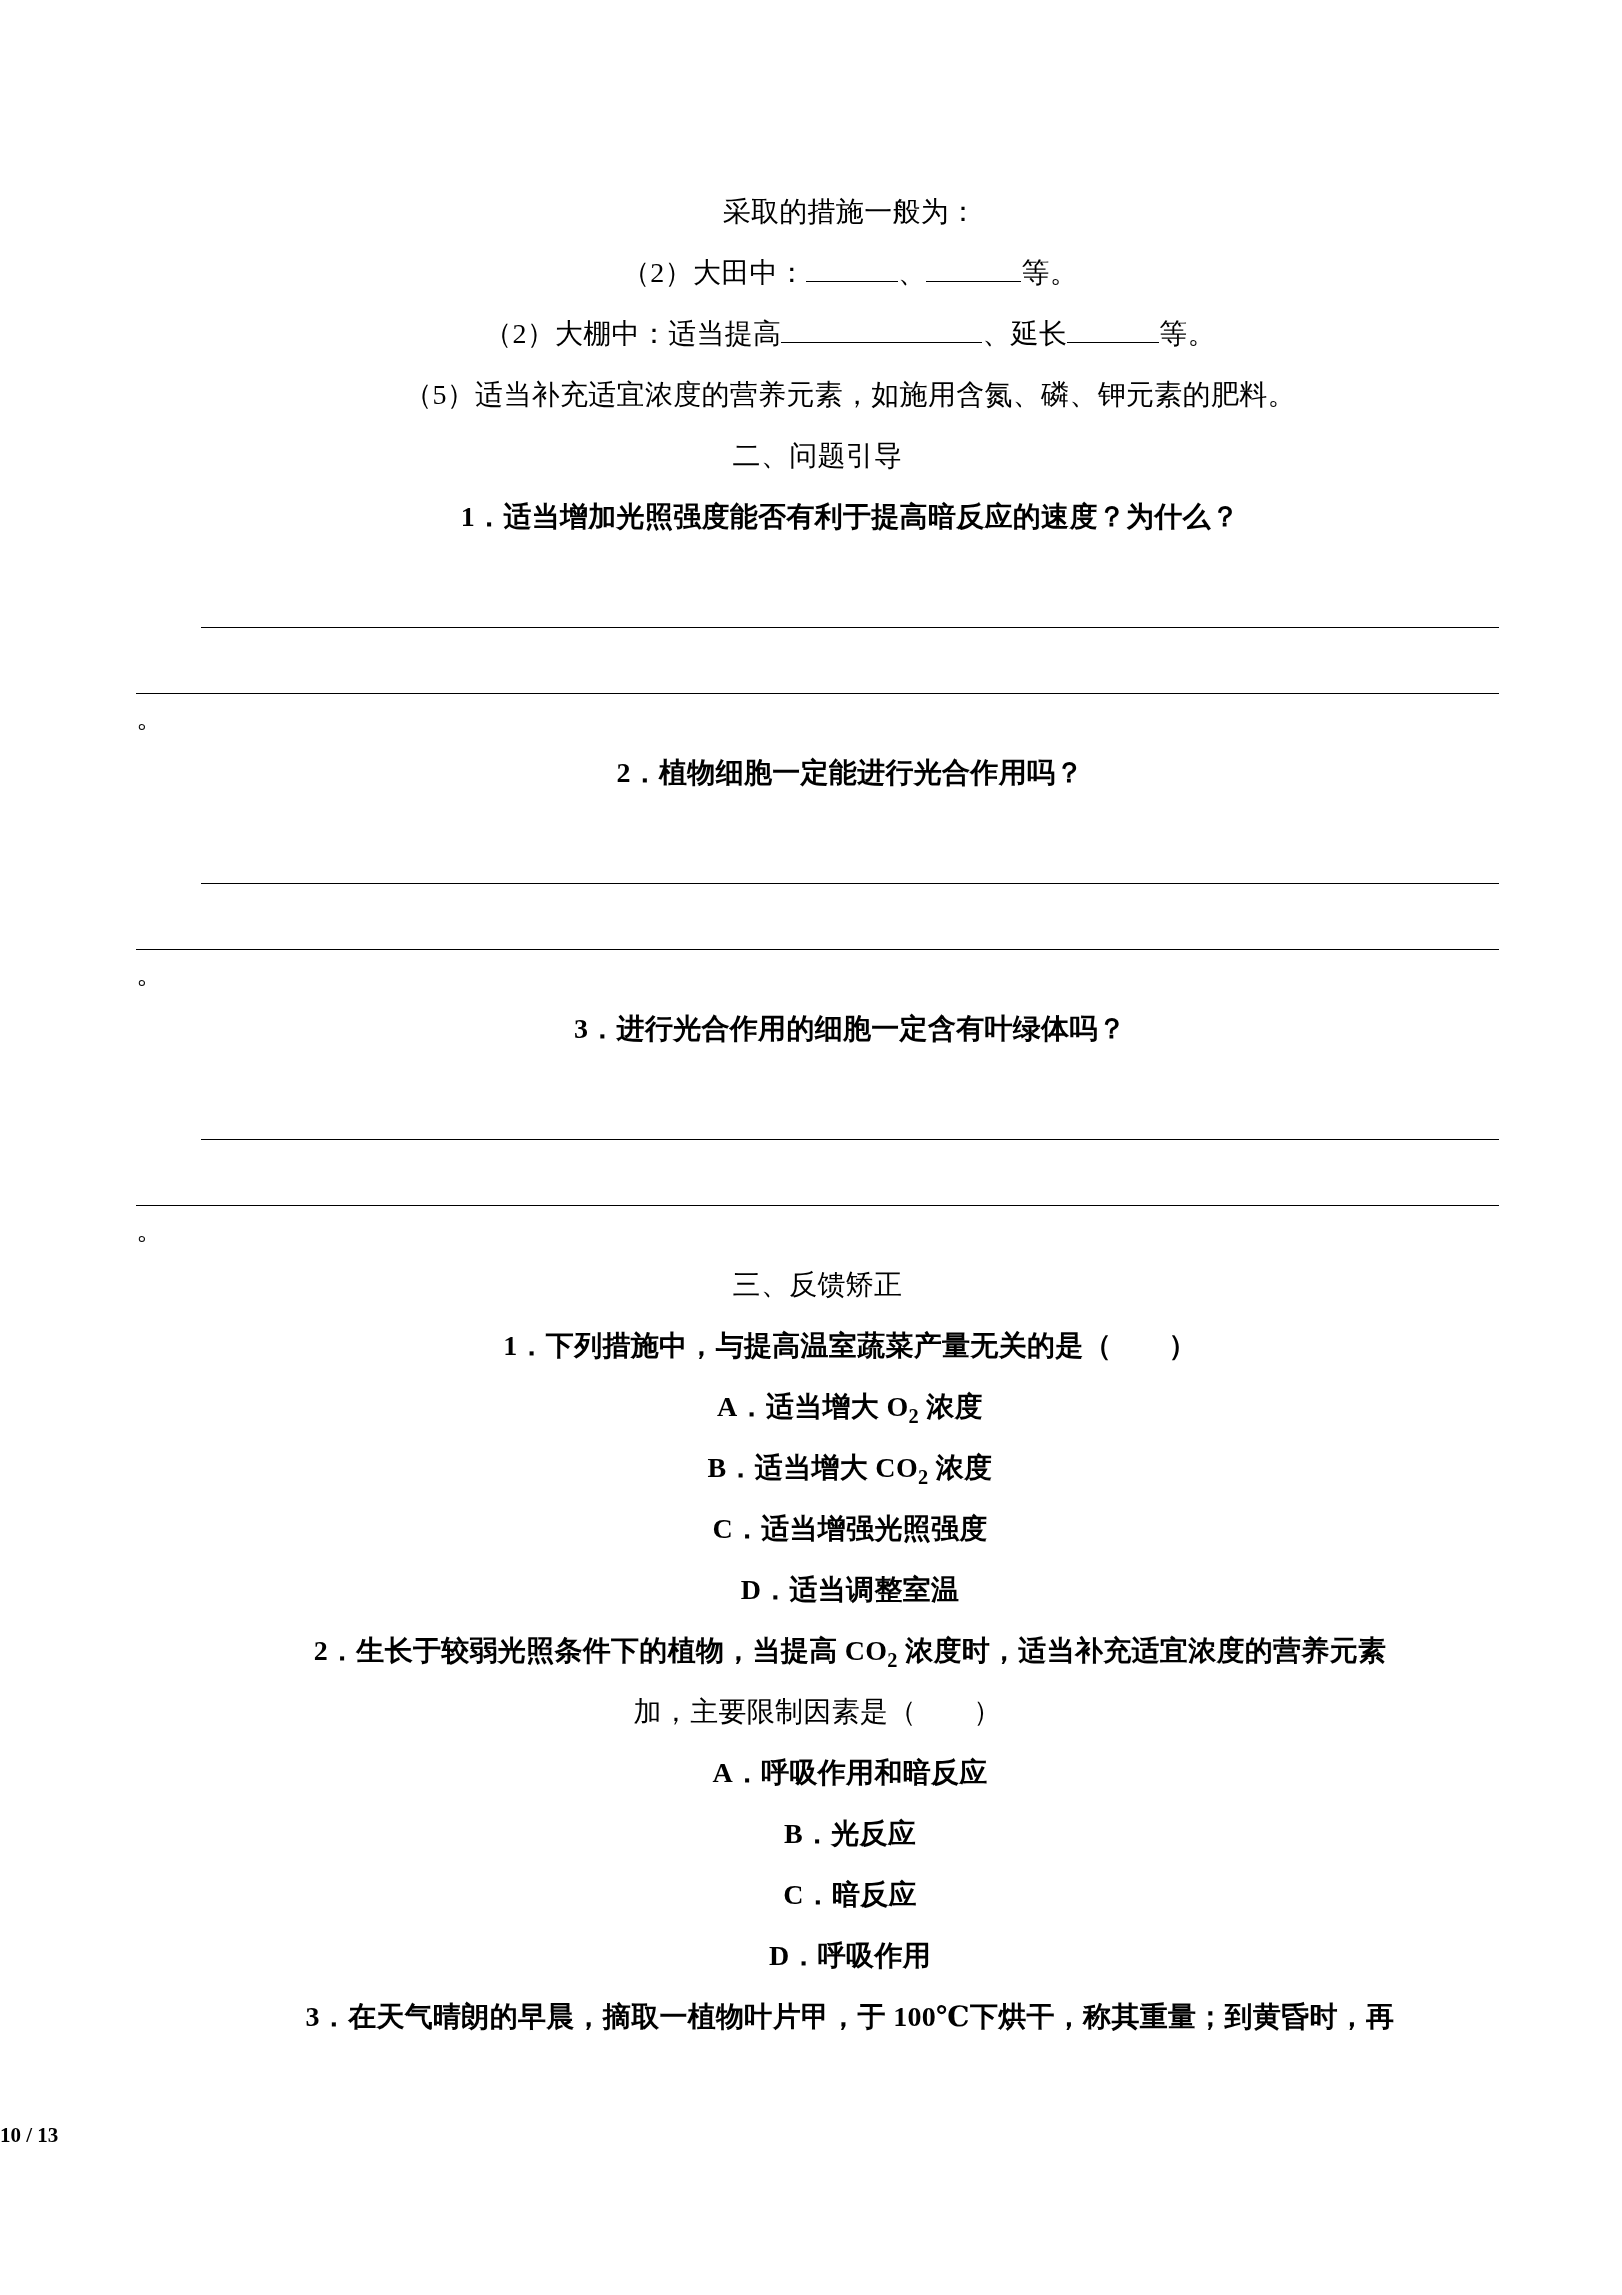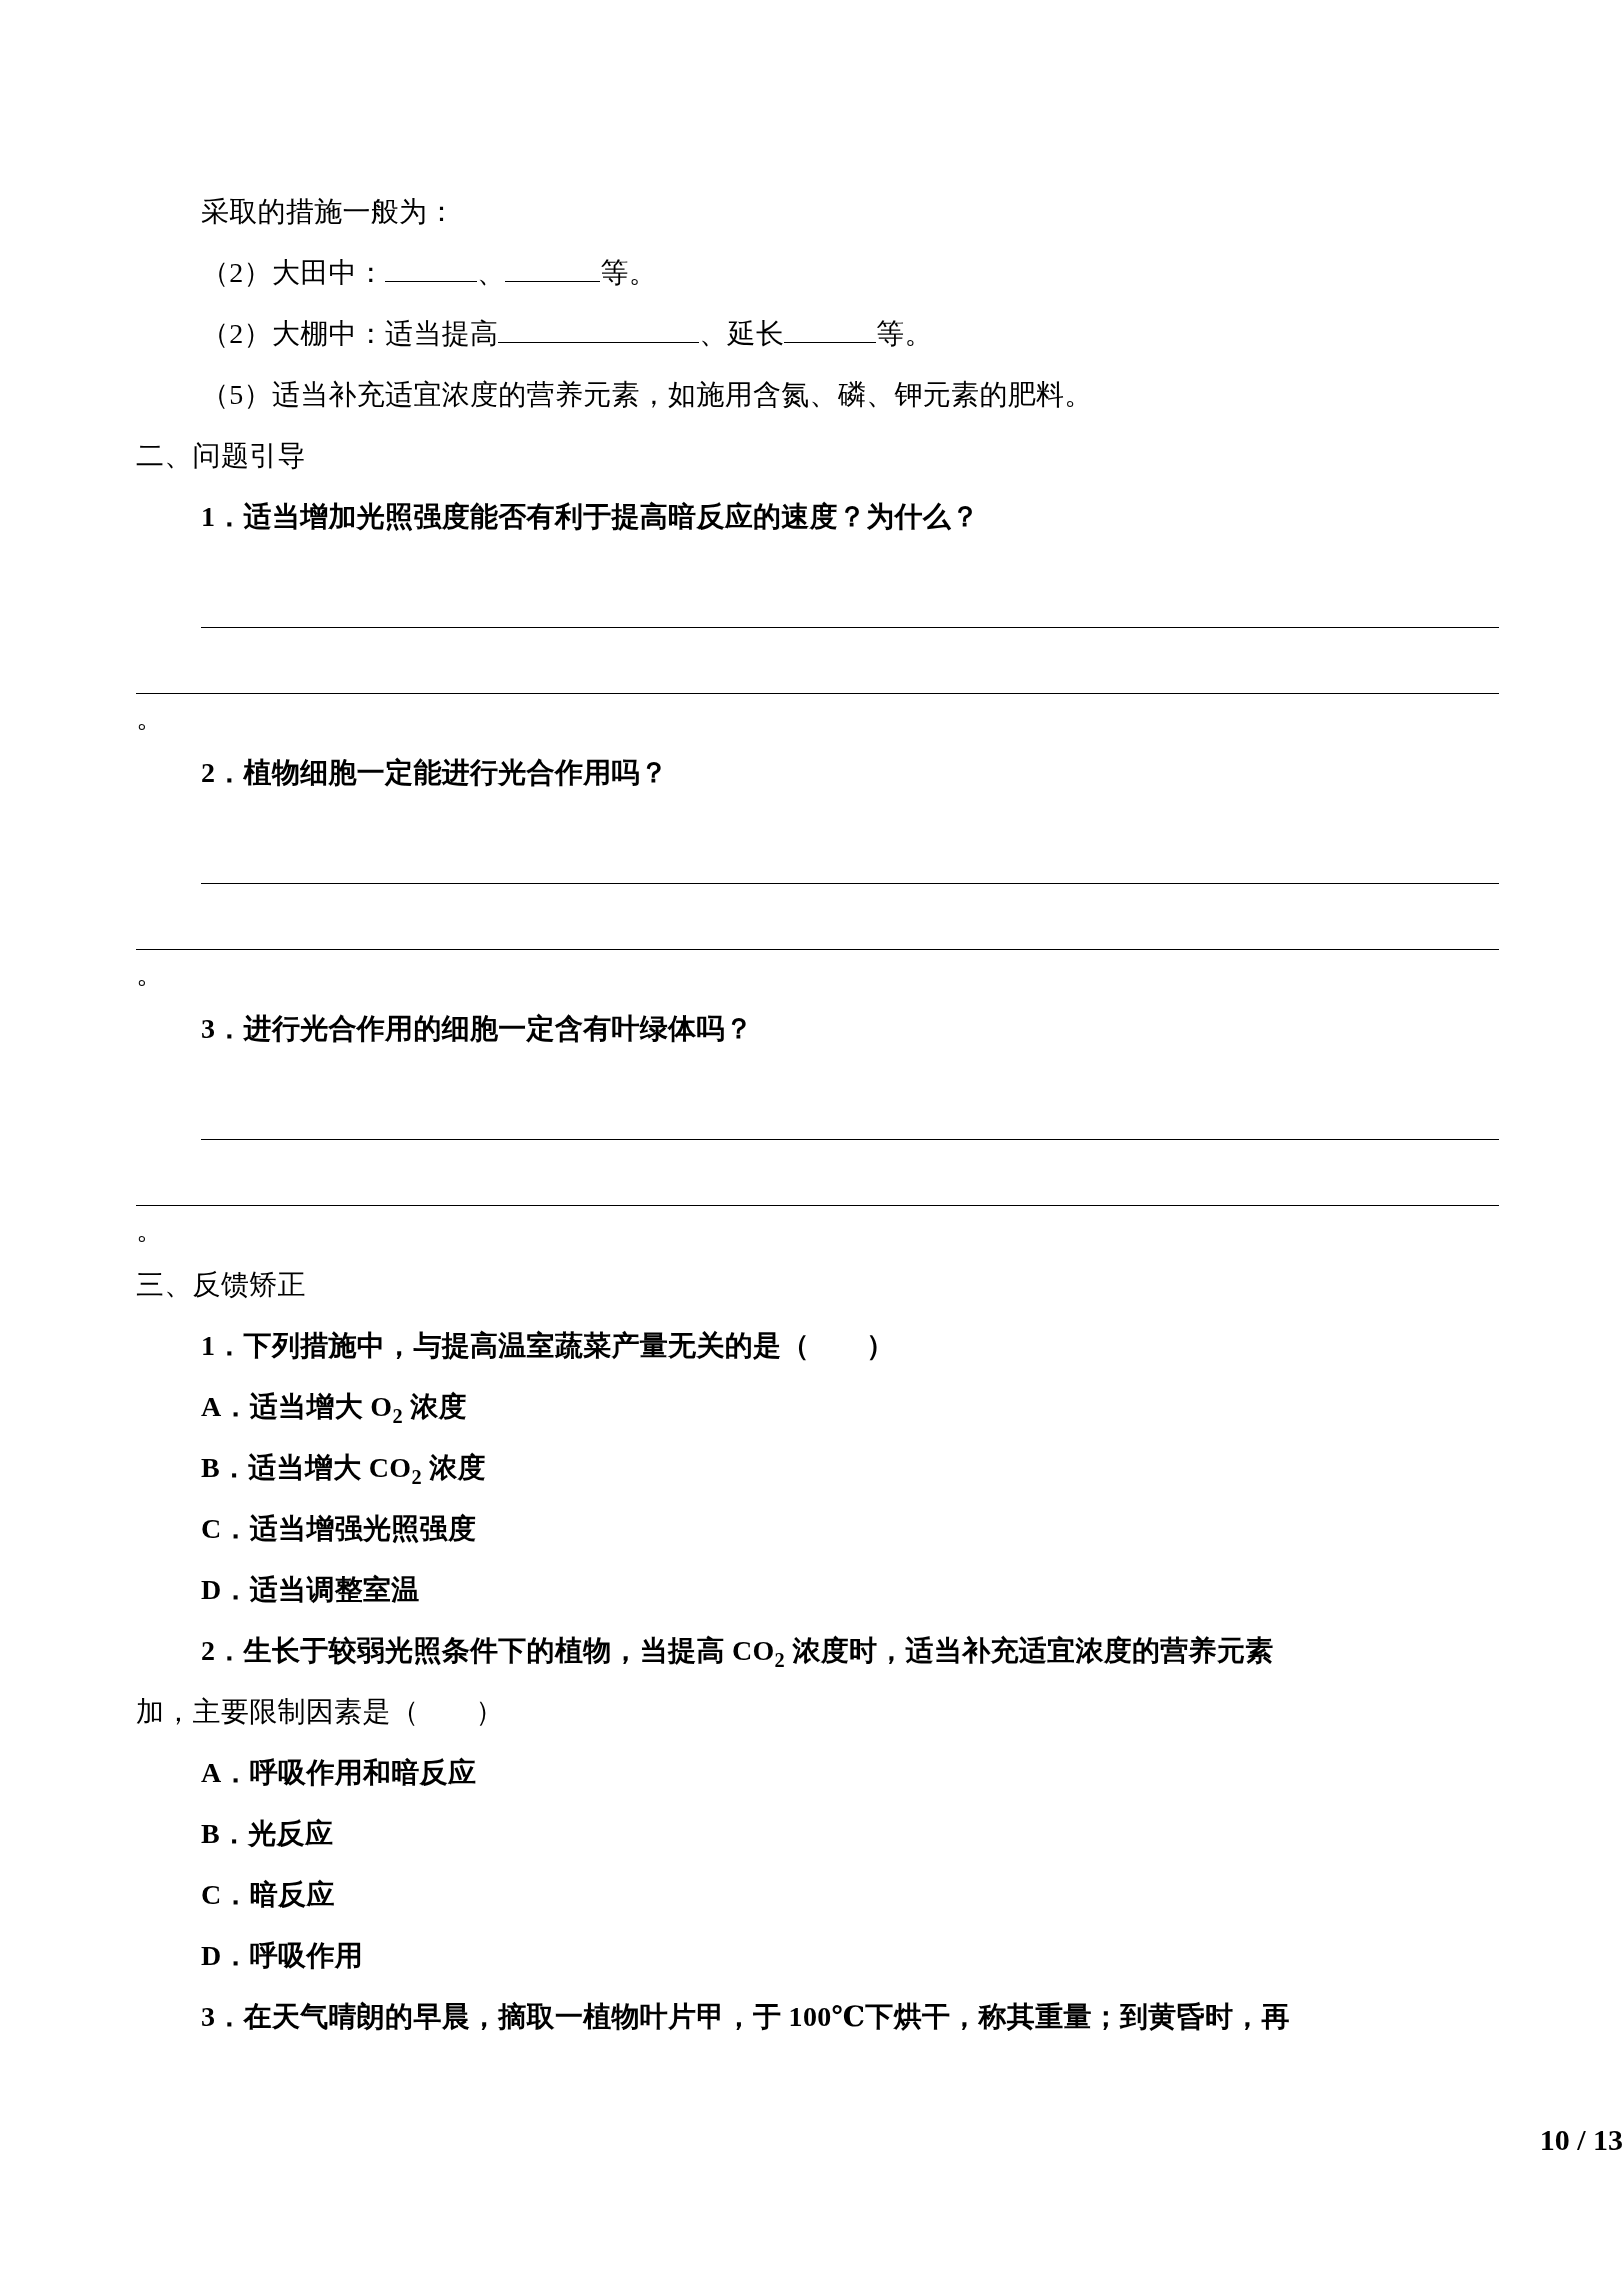--- a/index.html
+++ b/index.html
@@ -24,20 +24,21 @@
     position: absolute;
     left: 136px;
     top: 181px;
     width: 1363px;
   }
   .line {
     font-size: 28px;
     line-height: 61px;
     white-space: nowrap;
     letter-spacing: 0.3px;
+    text-align: center;
   }
   .indent1 { padding-left: 65px; }
   .indent-sec { padding-left: 0px; }
   .indent-q { padding-left: 65px; font-weight: bold; }
   .blank-inline {
     display: inline-block;
     border-bottom: 1.4px solid #000;
     vertical-align: baseline;
   }
   .b-short { width: 92px; }
@@ -65,22 +66,22 @@
   .sub {
     font-size: 20.4px;
     vertical-align: sub;
     line-height: 0;
   }
   .footer {
     position: absolute;
     left: 0;
     top: 2123px;
     width: 1623px;
-    text-align: right;
-    font-size: 30px;
+    text-align: left;
+    font-size: 21px;
     font-weight: bold;
     font-family: "Liberation Serif", serif;
   }
   .wrap-line { padding-left: 0px; }
 </style>
 </head>
 <body>
 
 <div class="page">
 

